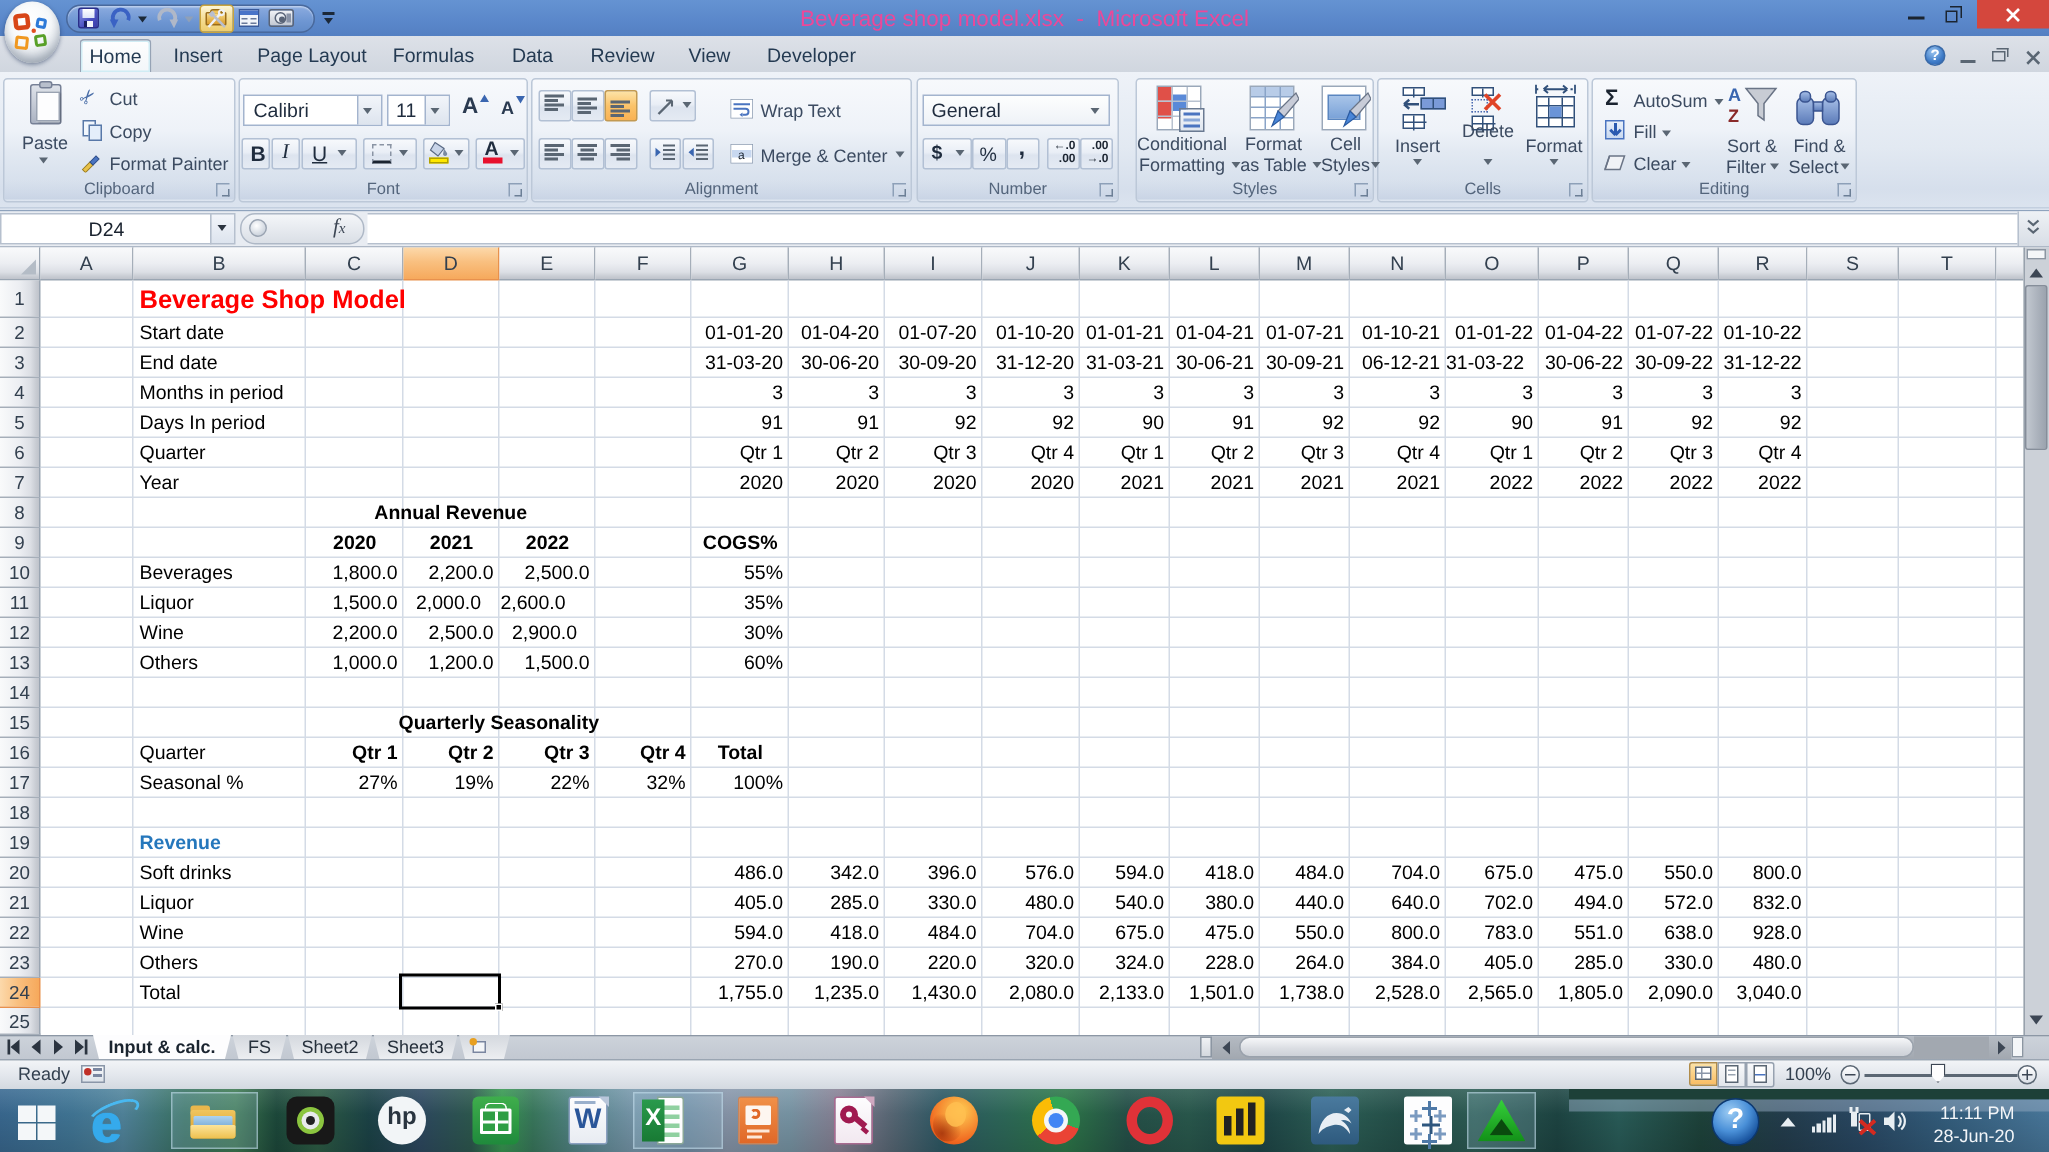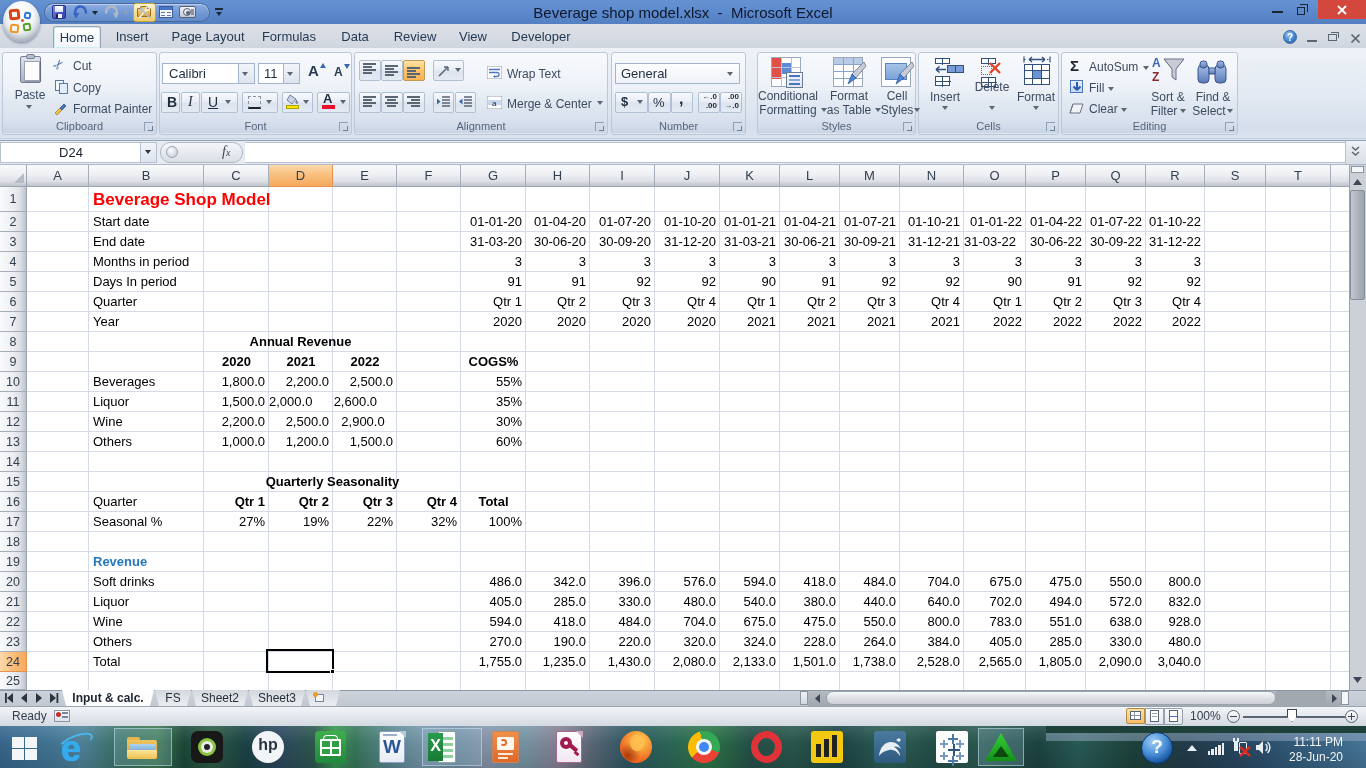--- a/index.html
+++ b/index.html
@@ -19,21 +19,21 @@
 .glab{position:absolute;bottom:1px;left:0;right:0;text-align:center;font-size:11px;color:#54657c;height:13px;line-height:12px;background:linear-gradient(180deg,rgba(200,212,228,.0),rgba(196,208,226,.8))}
 .dlg{position:absolute;bottom:3px;right:3px;width:9px;height:9px;border-top:1px solid #8da0b8;border-left:1px solid #8da0b8}
 .dlga{position:absolute;bottom:3px;right:3px;width:5px;height:5px;border-right:1.5px solid #6c7f96;border-bottom:1.5px solid #6c7f96}
 .rbtn{position:absolute;border:1px solid #b2c0d4;border-radius:2px;background:linear-gradient(180deg,#f7f9fc,#e9eef6 45%,#dde4ef 55%,#e4eaf3)}
 .rtx{position:absolute;font-size:12px;color:#3c4b61;white-space:nowrap}
 .car{position:absolute;width:0;height:0;border-left:3px solid transparent;border-right:3px solid transparent;border-top:4px solid #5a6673}
 .vbtn{position:absolute;width:19px;height:17px;border:1px solid #97a2b0;border-radius:2px;background:linear-gradient(180deg,#f8f9fb,#e2e6eb)}
 </style></head><body>
 <div id="s">
 <div class="a" style="left:0;top:0;width:1366px;height:24px;background:linear-gradient(180deg,#6593d2,#5a87ca 60%,#5480c2)"></div>
-<div class="tx" style="left:0;top:0;width:1366px;height:24px;line-height:25px;text-align:center;font-size:15px;color:#0f172a">Beverage shop model.xlsx&nbsp; - &nbsp;Microsoft Excel</div>
+<div class="tx" style="left:0;top:0;width:1366px;height:24px;line-height:25px;text-align:center;font-size:15px;color:#ec4899">Beverage shop model.xlsx&nbsp; - &nbsp;Microsoft Excel</div>
 <div class="a" style="left:44px;top:3px;width:166px;height:19px;border-radius:10px;background:linear-gradient(180deg,#8cace0,#6e96d2 60%,#628cc9);border:1px solid #49699c;box-shadow:inset 0 1px 1px rgba(255,255,255,.45)"></div>
 <div class="a" style="left:52px;top:5px;width:14px;height:14px;border-radius:2px;background:linear-gradient(135deg,#8a96e8,#4a50c0 60%,#3a3fa8);border:1px solid #2a2f8a">
       <div class="a" style="left:2px;top:0;width:8px;height:6px;background:linear-gradient(180deg,#ffffff,#dde4f8)"></div>
       <div class="a" style="left:3px;top:8px;width:6px;height:4px;background:#f2f5fc;border-left:2px solid #1a1f60"></div>
     </div>
 <svg class="a" style="left:72px;top:4px" width="17" height="16" viewBox="0 0 17 16">
       <path d="M4 10.5 A5.3 5.3 0 1 1 13.5 9.5" fill="none" stroke="#3a62c4" stroke-width="2.5"></path>
       <path d="M1.2 9 L7 9 L4 14.8 Z" fill="#3a62c4"></path>
     </svg>
 <div class="car" style="left:92px;top:11px;border-top-color:#1b2838"></div>
@@ -537,21 +537,21 @@
 <div class="c" style="top:272px;height:20px;line-height:20px;left:780px;width:56px;text-align:right;">91</div>
 <div class="c" style="top:292px;height:20px;line-height:20px;left:780px;width:56px;text-align:right;">Qtr 2</div>
 <div class="c" style="top:312px;height:20px;line-height:20px;left:780px;width:56px;text-align:right;">2021</div>
 <div class="c" style="top:212px;height:20px;line-height:20px;left:840px;width:56px;text-align:right;">01-07-21</div>
 <div class="c" style="top:232px;height:20px;line-height:20px;left:840px;width:56px;text-align:right;">30-09-21</div>
 <div class="c" style="top:252px;height:20px;line-height:20px;left:840px;width:56px;text-align:right;">3</div>
 <div class="c" style="top:272px;height:20px;line-height:20px;left:840px;width:56px;text-align:right;">92</div>
 <div class="c" style="top:292px;height:20px;line-height:20px;left:840px;width:56px;text-align:right;">Qtr 3</div>
 <div class="c" style="top:312px;height:20px;line-height:20px;left:840px;width:56px;text-align:right;">2021</div>
 <div class="c" style="top:212px;height:20px;line-height:20px;left:900px;width:60px;text-align:right;">01-10-21</div>
-<div class="c" style="top:232px;height:20px;line-height:20px;left:900px;width:60px;text-align:right;">31-12-21</div>
+<div class="c" style="top:232px;height:20px;line-height:20px;left:900px;width:60px;text-align:right;">06-12-21</div>
 <div class="c" style="top:252px;height:20px;line-height:20px;left:900px;width:60px;text-align:right;">3</div>
 <div class="c" style="top:272px;height:20px;line-height:20px;left:900px;width:60px;text-align:right;">92</div>
 <div class="c" style="top:292px;height:20px;line-height:20px;left:900px;width:60px;text-align:right;">Qtr 4</div>
 <div class="c" style="top:312px;height:20px;line-height:20px;left:900px;width:60px;text-align:right;">2021</div>
 <div class="c" style="top:212px;height:20px;line-height:20px;left:964px;width:58px;text-align:right;">01-01-22</div>
 <div class="c" style="top:232px;height:20px;line-height:20px;left:964px;width:58px;text-align:left;">31-03-22</div>
 <div class="c" style="top:252px;height:20px;line-height:20px;left:964px;width:58px;text-align:right;">3</div>
 <div class="c" style="top:272px;height:20px;line-height:20px;left:964px;width:58px;text-align:right;">90</div>
 <div class="c" style="top:292px;height:20px;line-height:20px;left:964px;width:58px;text-align:right;">Qtr 1</div>
 <div class="c" style="top:312px;height:20px;line-height:20px;left:964px;width:58px;text-align:right;">2022</div>
@@ -578,21 +578,21 @@
 <div class="c" style="top:352px;height:20px;line-height:20px;left:269px;width:64px;text-align:center;font-weight:bold;">2021</div>
 <div class="c" style="top:352px;height:20px;line-height:20px;left:333px;width:64px;text-align:center;font-weight:bold;">2022</div>
 <div class="c" style="top:352px;height:20px;line-height:20px;left:461px;width:65px;text-align:center;font-weight:bold;">COGS%</div>
 <div class="c" style="top:372px;height:20px;line-height:20px;left:93px;">Beverages</div>
 <div class="c" style="top:372px;height:20px;line-height:20px;left:204px;width:61px;text-align:right;">1,800.0</div>
 <div class="c" style="top:372px;height:20px;line-height:20px;left:269px;width:60px;text-align:right;">2,200.0</div>
 <div class="c" style="top:372px;height:20px;line-height:20px;left:333px;width:60px;text-align:right;">2,500.0</div>
 <div class="c" style="top:372px;height:20px;line-height:20px;left:461px;width:61px;text-align:right;">55%</div>
 <div class="c" style="top:392px;height:20px;line-height:20px;left:93px;">Liquor</div>
 <div class="c" style="top:392px;height:20px;line-height:20px;left:204px;width:61px;text-align:right;">1,500.0</div>
-<div class="c" style="top:392px;height:20px;line-height:20px;left:269px;width:60px;text-align:left;">2,000.0</div>
+<div class="c" style="top:392px;height:20px;line-height:20px;left:269px;width:60px;text-align:center;">2,000.0</div>
 <div class="c" style="top:392px;height:20px;line-height:20px;left:317px;width:60px;text-align:right;">2,600.0</div>
 <div class="c" style="top:392px;height:20px;line-height:20px;left:461px;width:61px;text-align:right;">35%</div>
 <div class="c" style="top:412px;height:20px;line-height:20px;left:93px;">Wine</div>
 <div class="c" style="top:412px;height:20px;line-height:20px;left:204px;width:61px;text-align:right;">2,200.0</div>
 <div class="c" style="top:412px;height:20px;line-height:20px;left:269px;width:60px;text-align:right;">2,500.0</div>
 <div class="c" style="top:412px;height:20px;line-height:20px;left:333px;width:60px;text-align:center;">2,900.0</div>
 <div class="c" style="top:412px;height:20px;line-height:20px;left:461px;width:61px;text-align:right;">30%</div>
 <div class="c" style="top:432px;height:20px;line-height:20px;left:93px;">Others</div>
 <div class="c" style="top:432px;height:20px;line-height:20px;left:204px;width:61px;text-align:right;">1,000.0</div>
 <div class="c" style="top:432px;height:20px;line-height:20px;left:269px;width:60px;text-align:right;">1,200.0</div>

